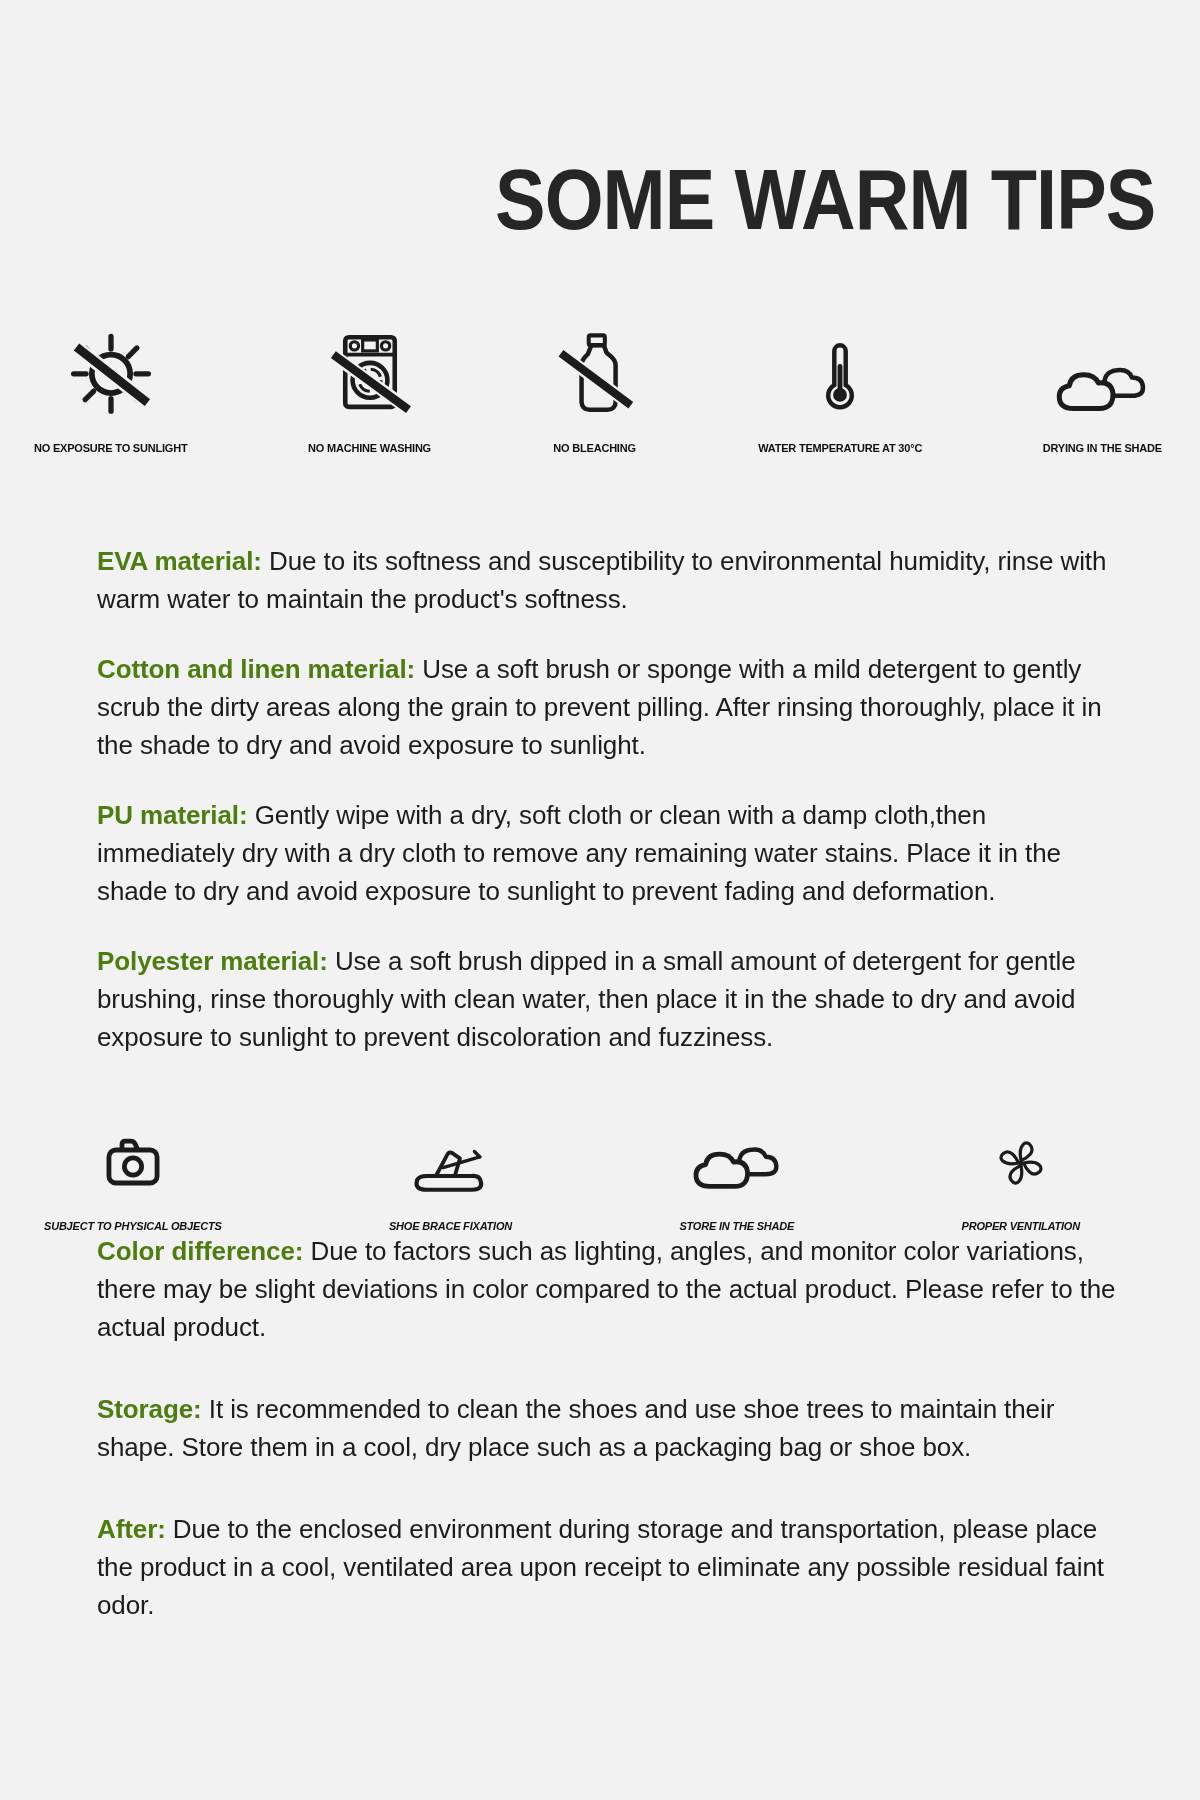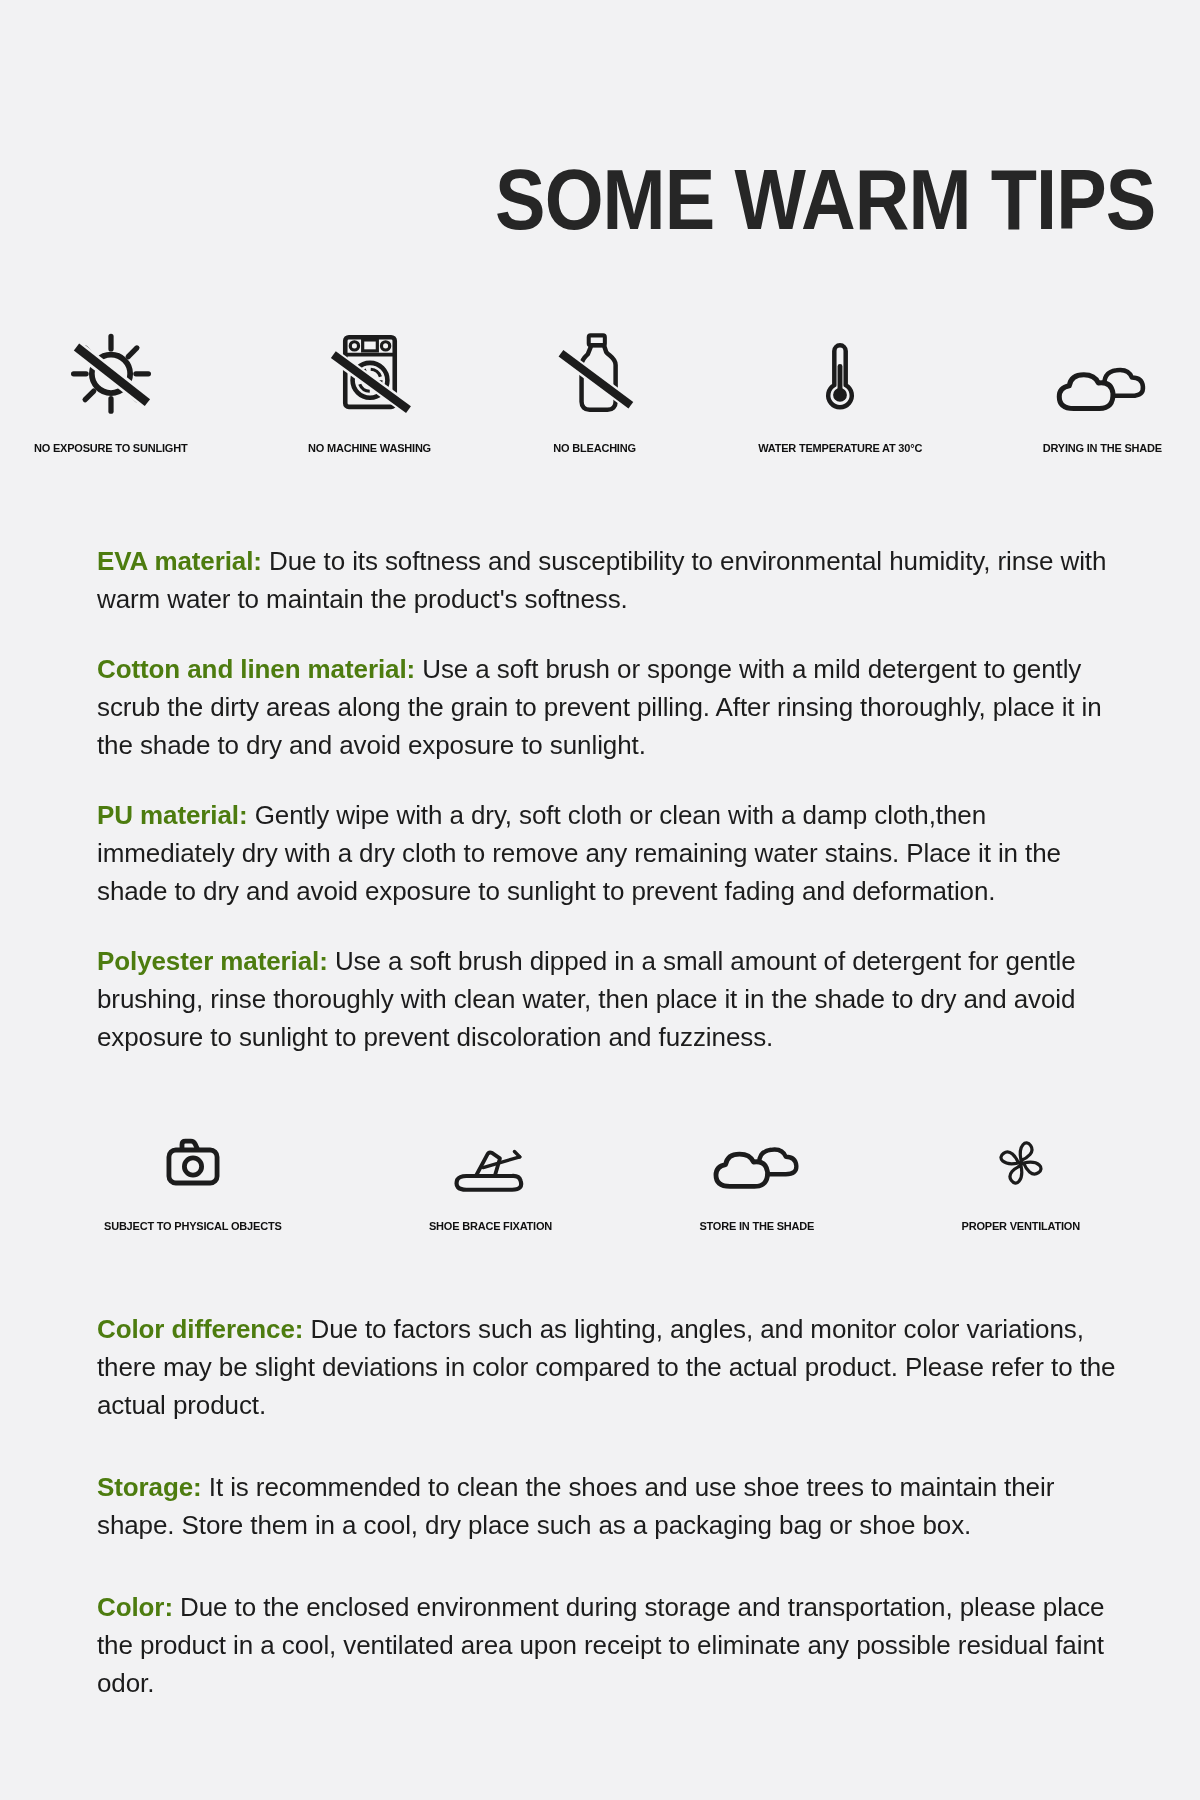--- a/index.html
+++ b/index.html
@@ -16,36 +16,36 @@
     font-size:86px;
     font-weight:800;
     letter-spacing:-1px;
     color:#262626;
     transform:scaleX(.88);
     transform-origin:center;
     white-space:nowrap;
   }
   .icons-row { display:flex; justify-content:space-between; align-items:flex-end; }
   .icons-row.row1 { margin-top:78px; padding:0 38px 0 34px; }
-  .icons-row.row2 { margin-top:64px; padding:0 120px 0 104px; }
+  .icons-row.row2 { margin-top:64px; padding:0 120px 0 44px;font-style:italic; }
   .care-col { display:flex; flex-direction:column; align-items:center; }
   .icon-box { display:flex; align-items:flex-end; justify-content:center; }
   .row1 .icon-box { height:98px; }
   .row2 .icon-box { height:74px; }
   .care-label {
     margin-top:26px;
     font-size:11px;
     font-weight:700;
     letter-spacing:-.2px;
     color:#101010;
     white-space:nowrap;
   }
   .paras { width:1026px; margin:0 auto 0 97px; }
   .paras.top { margin-top:88px; }
-  .paras.bottom { margin-top:78px; }
+  .paras.bottom { }
   .para { font-size:26px; line-height:38px; letter-spacing:-.1px; color:#1c1c1c; }
   .paras.top .para { margin-bottom:32px; }
   .paras.bottom .para { margin-bottom:44px; }
   .para b { font-weight:700; color:#4d7c0f; }
   svg { display:block; }
 </style>
 </head>
 <body>
 
 <div class="title-wrap">
@@ -182,14 +182,14 @@
       </svg>
     </div>
     <div class="care-label">PROPER VENTILATION</div>
   </div>
 
 </div>
 
 <div class="paras bottom">
   <p class="para"><b>Color difference:</b><span> Due to factors such as lighting, angles, and monitor color variations, there may be slight deviations in color compared to the actual product. Please refer to the actual product.</span></p>
   <p class="para"><b>Storage:</b><span> It is recommended to clean the shoes and use shoe trees to maintain their shape. Store them in a cool, dry place such as a packaging bag or shoe box.</span></p>
-  <p class="para"><b>Color:</b><span> Due to the enclosed environment during storage and transportation, please place the product in a cool, ventilated area upon receipt to eliminate any possible residual faint odor.</span></p>
+  <p class="para"><b>After:</b><span> Due to the enclosed environment during storage and transportation, please place the product in a cool, ventilated area upon receipt to eliminate any possible residual faint odor.</span></p>
 </div>
 
 </body></html>

